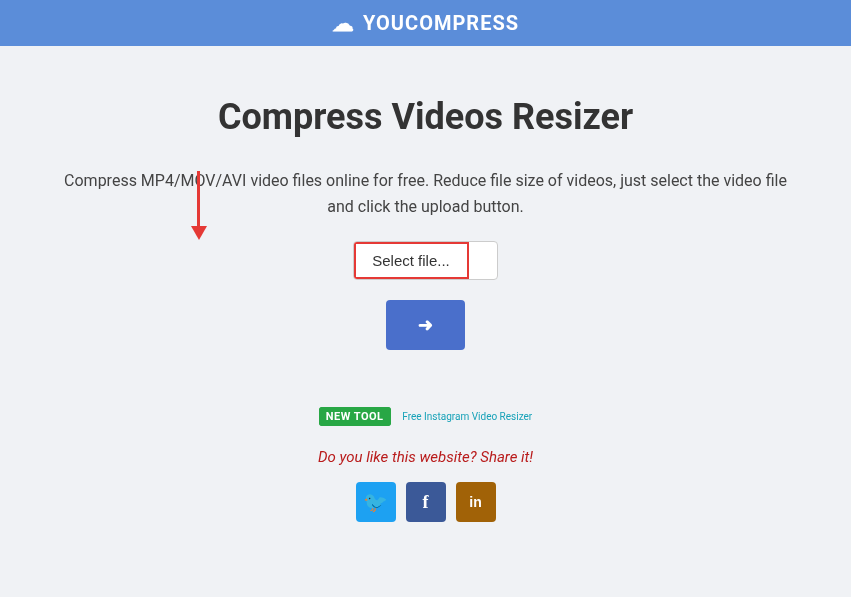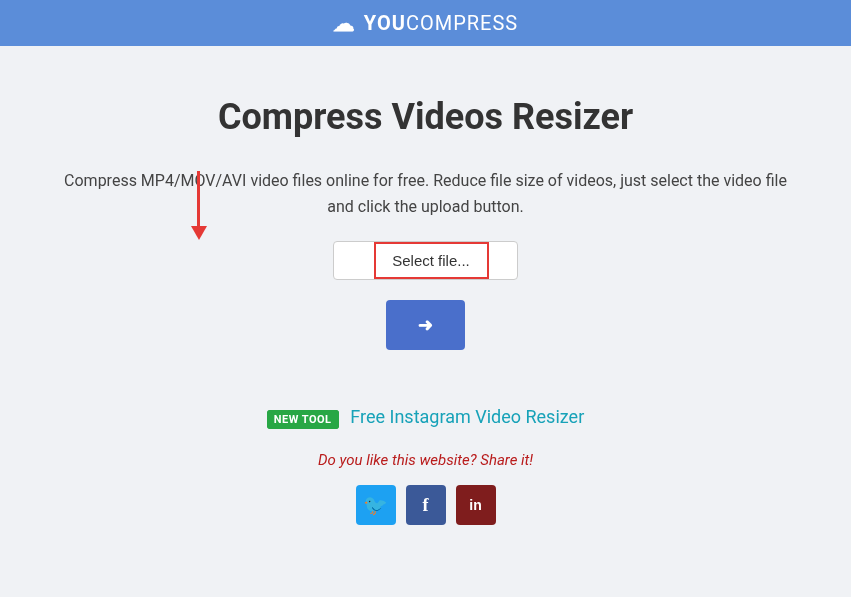--- a/index.html
+++ b/index.html
@@ -26,21 +26,21 @@
       font-weight: 700;
       letter-spacing: 1px;
     }
     .header-logo .cloud-icon {
       font-size: 22px;
     }
     .header-logo .you {
       font-weight: 700;
     }
     .header-logo .compress {
-      font-weight: 400;
+      font-weight: 700;
     }
 
     
     .main {
       max-width: 851px;
       margin: 0 auto;
       padding: 50px 60px 40px;
       text-align: center;
     }
 
@@ -64,21 +64,20 @@
     
     .file-input-row {
       display: flex;
       align-items: center;
       max-width: 640px;
       margin: 0 auto 20px;
       border: 1px solid #ccc;
       border-radius: 4px;
       background: white;
       overflow: hidden;
-      padding-left: 40px;
     }
 
     .select-file-btn {
       background: white;
       border: none;
       border-right: 1px solid #ccc;
       padding: 10px 18px;
       font-size: 15px;
       color: #333;
       cursor: pointer;
@@ -128,21 +127,21 @@
       font-weight: 700;
       padding: 2px 6px;
       border-radius: 3px;
       margin-right: 8px;
       letter-spacing: 0.5px;
       border: 1px solid #28a745;
     }
     .new-tool-link {
       color: #17a2b8;
       text-decoration: none;
-      font-size: 18px;
+      font-size: 10px;
     }
 
     
     .share-text {
       font-size: 15px;
       color: #b91c1c;
       margin-bottom: 16px;
       font-style: italic;
     }
 
@@ -159,21 +158,21 @@
       display: flex;
       align-items: center;
       justify-content: center;
       color: white;
       font-size: 20px;
       cursor: pointer;
       text-decoration: none;
     }
     .social-btn.twitter { background: #1da1f2; }
     .social-btn.facebook { background: #3b5998; }
-    .social-btn.linkedin { background: #7f1d1d; }
+    .social-btn.linkedin { background: #a16207; }
 
     
     .annotation-wrapper {
       position: relative;
       display: flex;
       flex-direction: column;
       align-items: flex-start;
       max-width: 640px;
       margin: 0 auto;
     }

